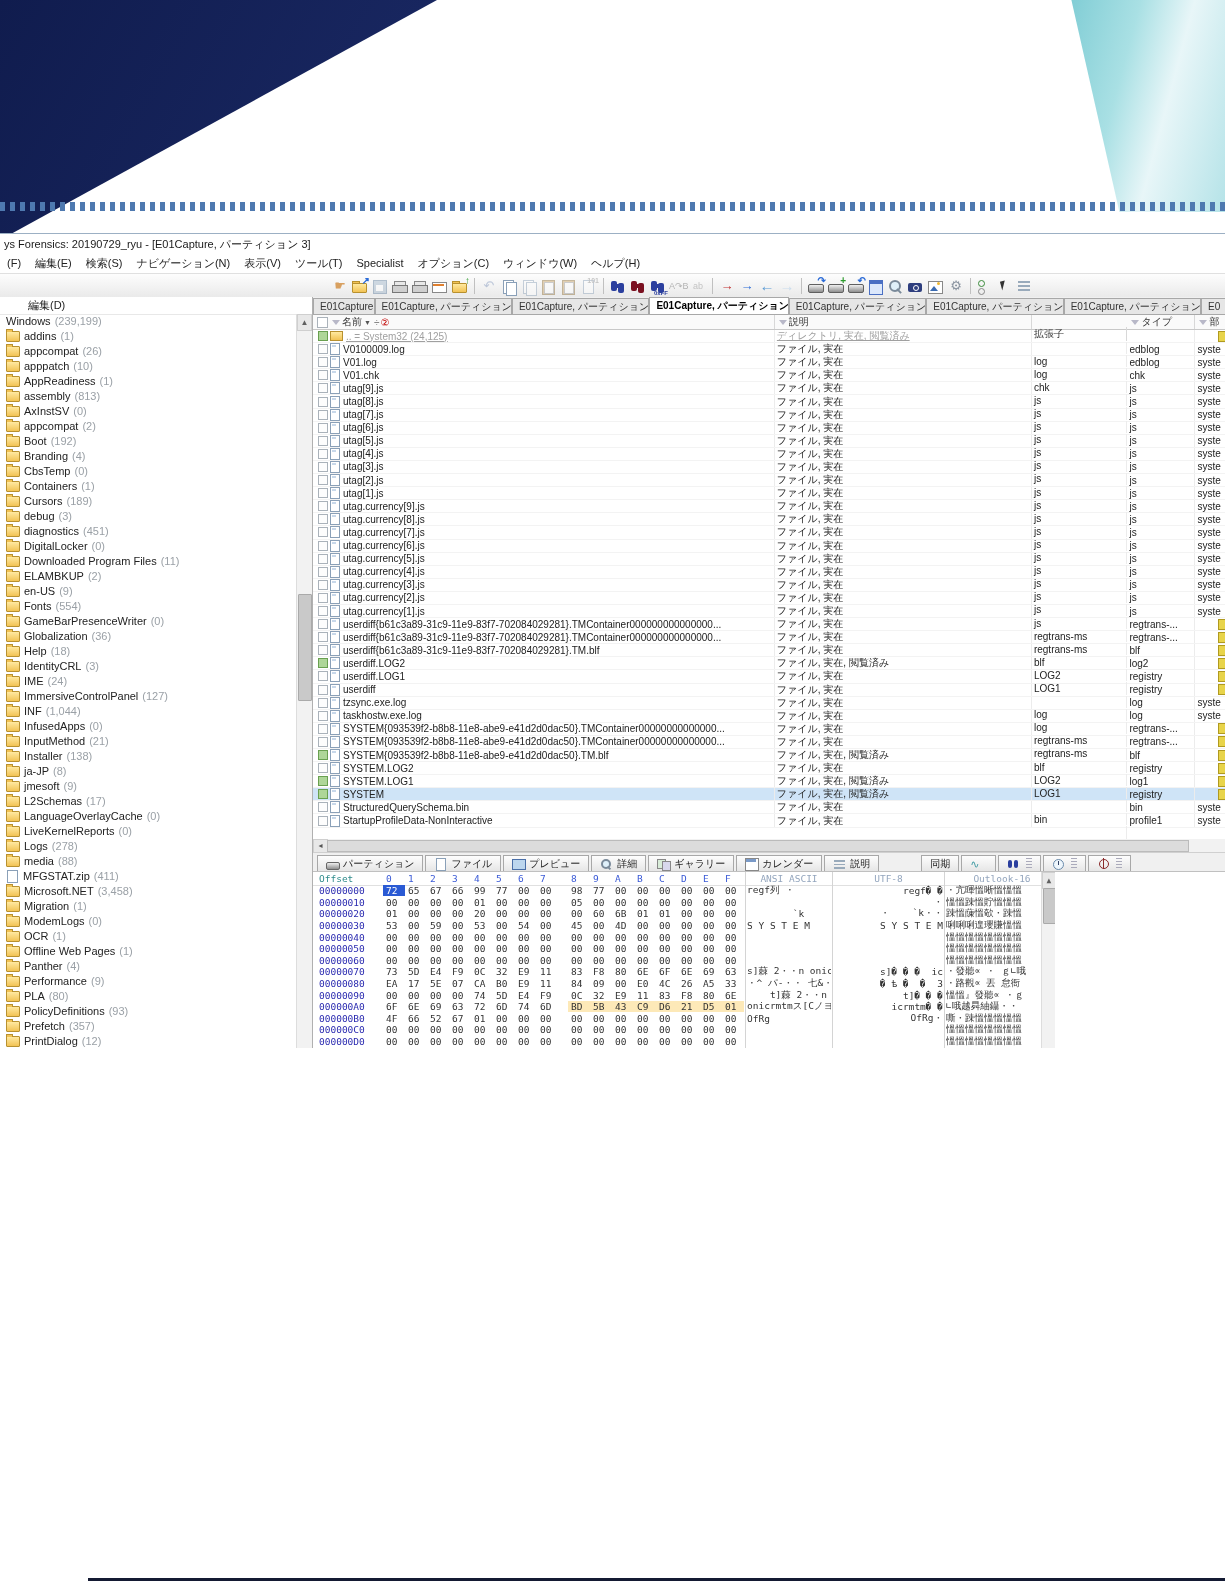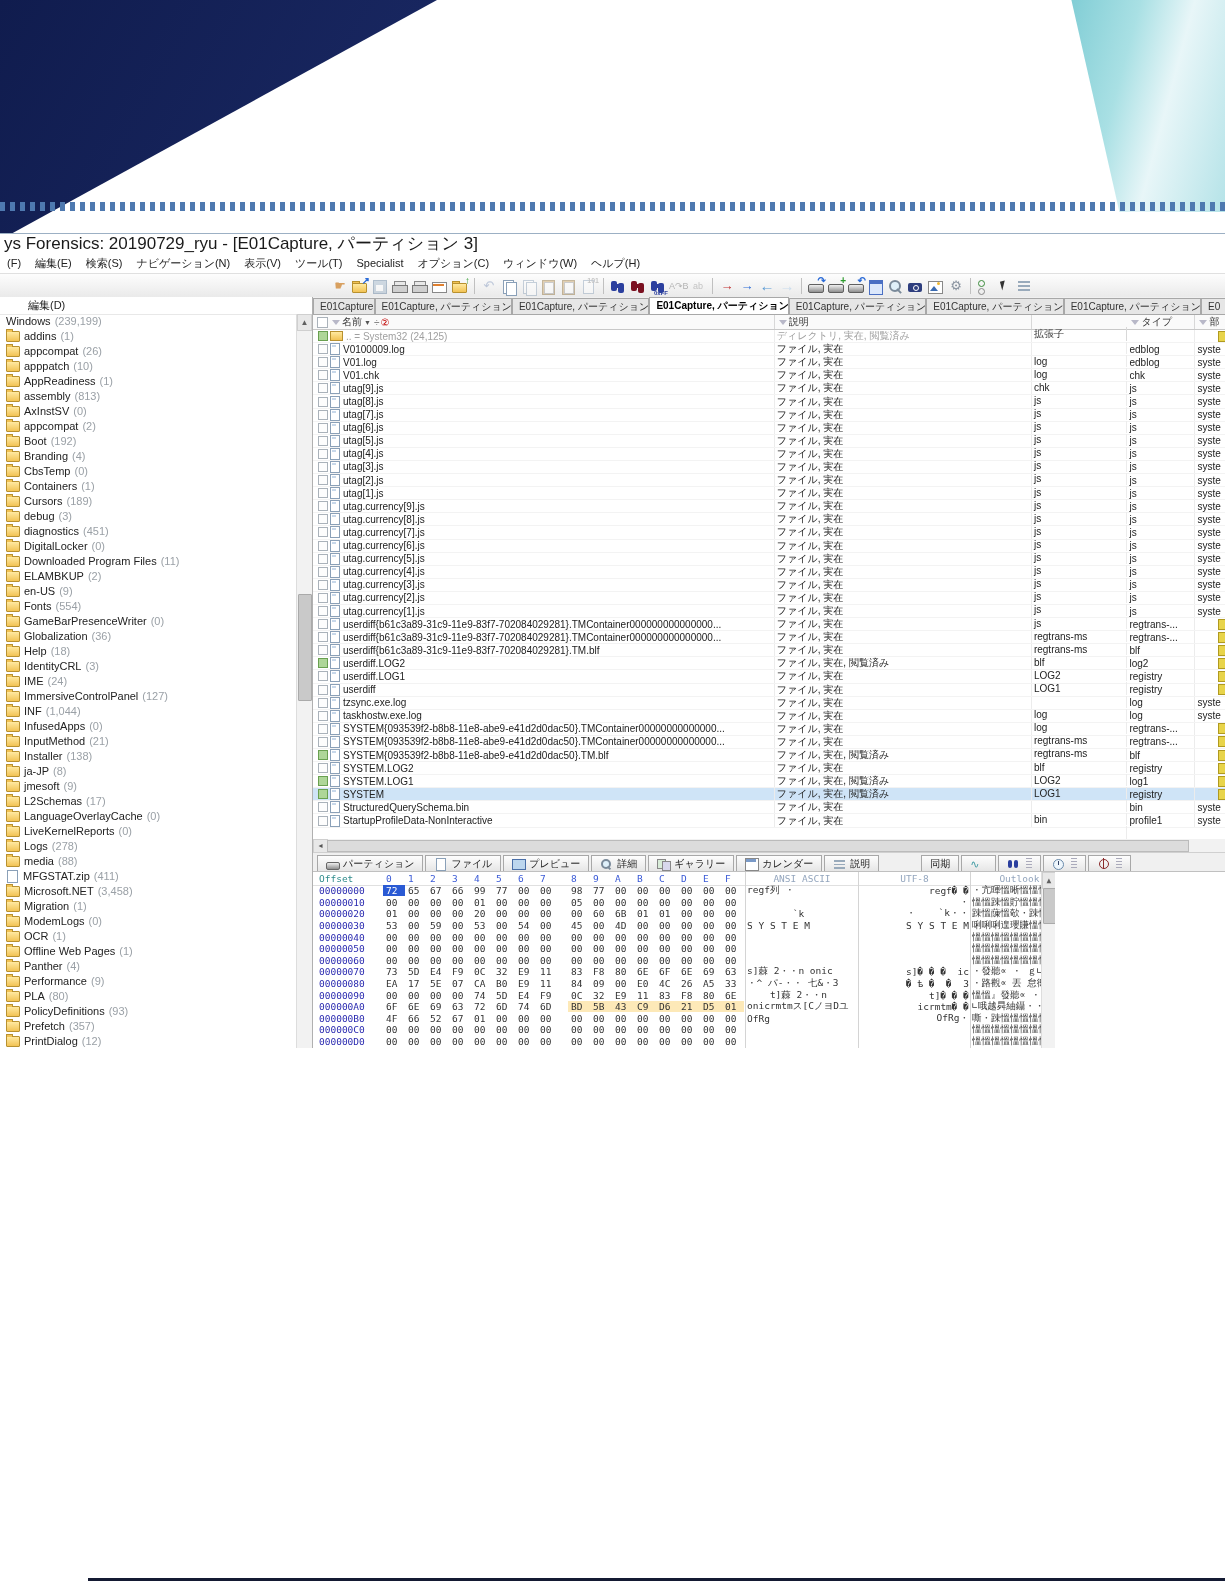--- a/index.html
+++ b/index.html
@@ -11,21 +11,21 @@
   .decor-navy{background:linear-gradient(120deg,#101c4e,#1b2a66);}
   .decor-teal{position:absolute;right:0;top:0;width:160px;height:212px;
               background:linear-gradient(105deg,#7eccd4 0%,#a9e0e4 35%,#e8f6f8 60%,#b5e3e8 100%);
               clip-path:polygon(4% 0,100% 0,100% 100%,34% 100%);}
   .dotted-line{position:absolute;left:0;top:202px;width:100%;height:9px;
                background:repeating-linear-gradient(90deg,#4e79b0 0 5px,transparent 5px 10px);}
   .bottom-line{position:absolute;left:88px;right:0;top:1578px;height:3px;background:#141a33;}
   
   .app{position:absolute;left:0;top:233px;width:1225px;height:814px;background:#fff;
        border-top:1px solid #9cb0c4;font-size:11px;}
-  .titlebar{height:20px;line-height:20px;padding-left:4px;font-size:17px;color:#1a1a1a;background:#fff;}
+  .titlebar{height:20px;line-height:20px;padding-left:4px;font-size:11px;color:#1a1a1a;background:#fff;}
   .menubar{height:19px;line-height:19px;background:#fff;display:flex;font-size:11px;}
   .menu-item{padding:0 7px;cursor:default;}
   .toolbar{height:24px;background:linear-gradient(#fdfdfd,#e9e9e9);border-top:1px solid #e0e0e0;
            border-bottom:1px solid #c6c6c6;display:flex;align-items:center;padding-left:330px;}
   .tsep{width:1px;height:16px;background:#c0c0c0;margin:0 4px;}
   .ticon{position:relative;width:18px;height:17px;margin:0 1px;display:inline-block;}
   .ticon.dis{opacity:.45;}
   .glyph{position:absolute;left:0;top:0;width:100%;height:100%;text-align:center;font-size:13px;line-height:16px;}
   
   .sh-folder{position:absolute;left:1px;top:5px;width:13px;height:8px;background:linear-gradient(#ffe9a0,#f2c355);border:1px solid #b8912f;border-radius:1px;}
@@ -86,21 +86,21 @@
   .funnel{width:0;height:0;border-left:4px solid transparent;border-right:4px solid transparent;border-top:5px solid #b8b8c8;margin:0 2px;flex:none;}
   .hdr-cb{width:9px;height:9px;border:1px solid #aab2ba;background:#fff;margin:0 2px;flex:none;}
   .sort-arrow{color:#555;font-size:7px;margin:0 2px;}
   .sort-div{color:#888;margin:0 1px;}
   .sort-num{color:#c00000;font-size:10px;}
   .col-name{width:466px;} .col-desc{width:258px;} .col-ext{width:94px;margin-top:24px;} .col-type{width:66px;} .col-path{width:29px;border-right:none!important;}
   .rows{height:509px;overflow:hidden;font-size:10px;}
   .frow{height:12.1px;display:flex;align-items:center;border-bottom:1px solid #f3f3f3;}
   .frow .cell{height:100%;display:flex;align-items:center;padding-left:2px;border-right:1px solid #ececec;overflow:hidden;white-space:nowrap;}
   .frow.sel{background:#cfe4f7;}
-  .frow.gray .nm,.frow.gray .cell{color:#a0a0a0;}
+  .frow.gray .nm,.frow.gray .cell{color:#a0a0a0;text-decoration:underline;}
   .cb{flex:none;width:8px;height:8px;border:1px solid #aab2ba;background:#fdfdfd;margin:0 2px 0 3px;}
   .cb.green{background:#aed698;border-color:#69a050;}
   .fico{flex:none;width:8px;height:10px;background:#fff;border:1px solid #8aa0b8;margin-right:3px;position:relative;}
   .fico::before{content:"";position:absolute;left:1px;top:1px;width:4px;height:2px;background:#c8d8ea;}
   .dico{flex:none;width:11px;height:8px;background:linear-gradient(#ffe9a0,#f2c355);border:1px solid #b8912f;margin-right:3px;}
   .mark{flex:none;width:6px;height:9px;background:#e8d44a;border:1px solid #b09a20;margin-left:auto;}
   .pathtxt{color:#222;} .pathtxt.gr{color:#a0a0a0;}
   
   .hscroll{height:13px;background:#f2f2f2;border-bottom:1px solid #d0d0d0;position:relative;}
   .hs-btn{position:absolute;left:0;top:0;width:13px;height:12px;background:#e8e8e8;border:1px solid #cfcfcf;font-size:8px;line-height:12px;text-align:center;color:#555;}
@@ -128,21 +128,21 @@
   .bi-cross::before{content:"";position:absolute;left:2px;top:1px;width:8px;height:8px;border:1.5px solid #8a2a2a;border-radius:50%;}
   .bi-cross::after{content:"";position:absolute;left:6px;top:0;width:1px;height:11px;background:#8a2a2a;box-shadow:-5px 5px 0 11px transparent;}
   .mini-menu{width:6px;height:11px;margin-left:2px;background:repeating-linear-gradient(#aab 0 1px,transparent 1px 3px);}
   
   .hexwrap{position:relative;height:176px;background:#fff;font-family:"DejaVu Sans Mono",monospace;font-size:9.5px;}
   .hexhead{height:13px;display:flex;align-items:center;border-bottom:1px solid #e0e0e0;}
   .hx-off{width:64px;flex:none;padding-left:6px;color:#2e8b8b;}
   .hx-b{width:19px;flex:none;text-align:left;padding-left:3px;}
   .hx-gap{width:9px;flex:none;}
   .hx-div{width:1px;align-self:stretch;background:#d4d4d4;flex:none;margin:0 1px;}
-  .hx-ansi{width:110px;flex:none;overflow:hidden;white-space:pre;}
+  .hx-ansi{width:84px;flex:none;overflow:hidden;white-space:pre;}
   .hx-utf8{width:109px;flex:none;overflow:hidden;white-space:pre;text-align:right;}
   .hx-third{width:112px;flex:none;overflow:hidden;white-space:pre;}
   .hexhead .hx-b{color:#3b5bd7;}
   .hexhead .hdr-enc{color:#94a6be;text-align:center;}
   .hexrows{position:absolute;left:0;top:13px;right:0;bottom:0;overflow:hidden;}
   .hexrow{height:11.6px;display:flex;align-items:center;color:#333;}
   .hexrow .hx-off{color:#2b2bb0;}
   .byte.selb{background:#2a5ad4;color:#fff;}
   .byte.ylw{background:#fde9b8;}
   .hex-vscroll{position:absolute;left:728px;top:0;width:14px;height:176px;background:#f2f2f2;border-left:1px solid #ddd;}

